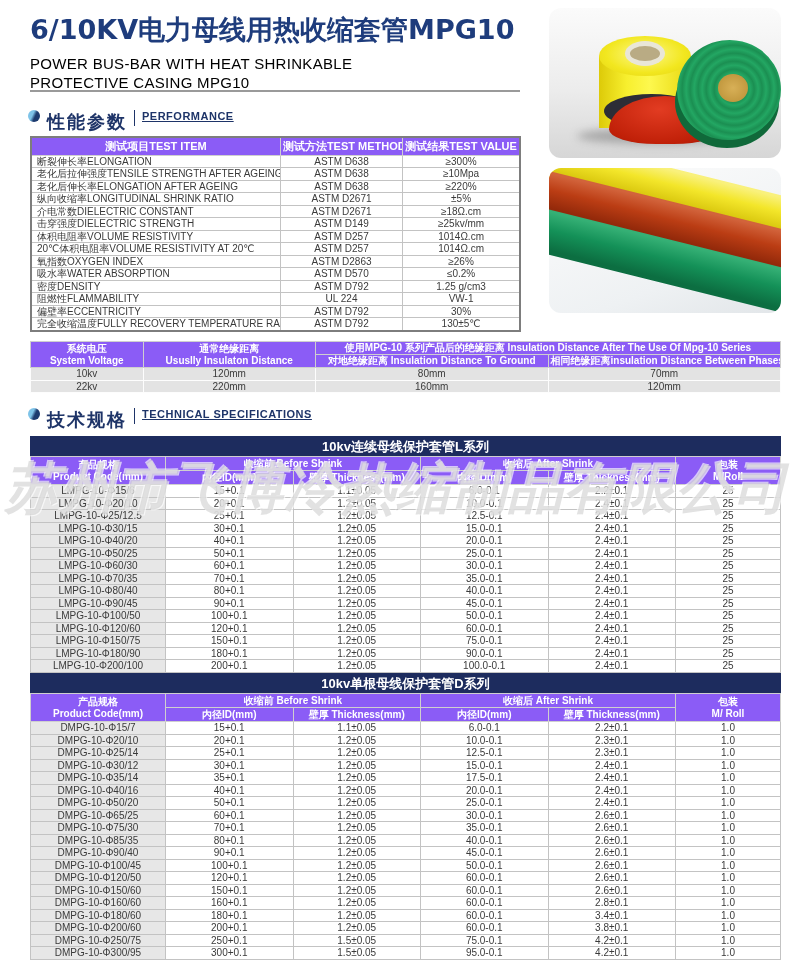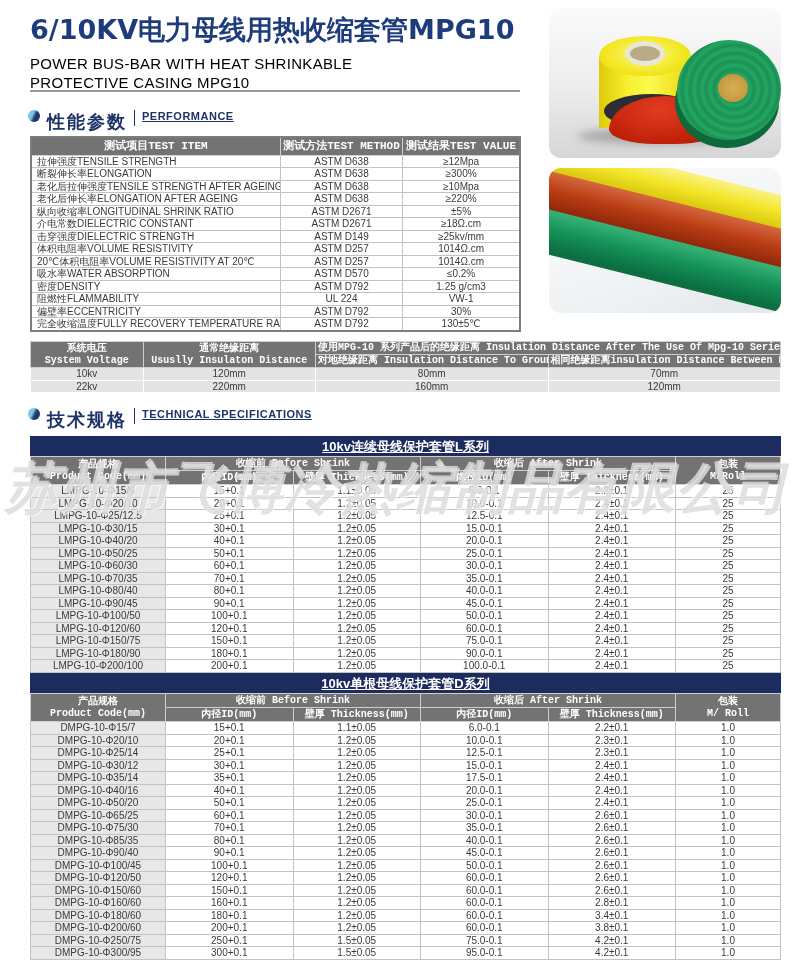--- a/index.html
+++ b/index.html
@@ -20,24 +20,24 @@
   .sec .zh { font-size:18px; font-weight:bold; color:#1e3468; letter-spacing:2px; }
   .sec .bar { width:1px; height:16px; background:#1e3468; }
   .sec .en { font-size:11px; font-weight:bold; color:#1e3468; letter-spacing:.5px;text-decoration:underline; }
   .sec1 { left:28px; top:110px; }
   .sec2 { left:28px; top:408px; }
 
   
   table { border-collapse:collapse; table-layout:fixed; width:100%; }
   th,td { border:1px solid #c3c3c3; font-size:10px; color:#3a3a3a; text-align:center;
           padding:0 2px; line-height:1.15; overflow:hidden; white-space:nowrap; }
-  thead th { background:#737373; color:#ffffff; font-weight:bold; border-color:#cfcfcf;font-family:Liberation Mono, monospace; }
+  thead th { background:#8b5cf6; color:#ffffff; font-weight:bold; border-color:#cfcfcf; }
   .pre { white-space:pre-line; }
   .table-title { background:#1d2c5e; color:#fff; font-size:13px; font-weight:bold;
-                 text-align:center; height:20px; line-height:20px; border:1px solid #1d2c5e;text-decoration:underline; }
+                 text-align:center; height:20px; line-height:20px; border:1px solid #1d2c5e; }
 
   
   .perf { position:absolute; left:30px; top:136px; width:491px; }
   .perf table { border:2px solid #7d7d7d; }
   .perf thead th { height:18px; font-size:11px; }
   .perf td { height:11px; }
   .perf td:first-child { text-align:left; padding-left:5px; }
   .perf col.c1{width:51%;} .perf col.c2{width:25%;} .perf col.c3{width:24%;}
 
   
@@ -146,25 +146,20 @@
         </colgroup>
       <thead>
         <tr>
           <th>测试项目TEST ITEM</th>
           <th>测试方法TEST METHOD</th>
           <th>测试结果TEST VALUE</th>
         </tr>
       </thead>
       <tbody>
           <tr>
-            <td>拉伸强度TENSILE STRENGTH</td>
-            <td>ASTM D638</td>
-            <td>≥12Mpa</td>
-          </tr>
-          <tr>
             <td>断裂伸长率ELONGATION</td>
             <td>ASTM D638</td>
             <td>≥300%</td>
           </tr>
           <tr>
             <td>老化后拉伸强度TENSILE STRENGTH AFTER AGEING</td>
             <td>ASTM D638</td>
             <td>≥10Mpa</td>
           </tr>
           <tr>
@@ -189,20 +184,25 @@
           </tr>
           <tr>
             <td>体积电阻率VOLUME RESISTIVITY</td>
             <td>ASTM D257</td>
             <td>1014Ω.cm</td>
           </tr>
           <tr>
             <td>20℃体积电阻率VOLUME RESISTIVITY AT 20℃</td>
             <td>ASTM D257</td>
             <td>1014Ω.cm</td>
+          </tr>
+          <tr>
+            <td>氧指数OXYGEN INDEX</td>
+            <td>ASTM D2863</td>
+            <td>≥26%</td>
           </tr>
           <tr>
             <td>吸水率WATER ABSORPTION</td>
             <td>ASTM D570</td>
             <td>≤0.2%</td>
           </tr>
           <tr>
             <td>密度DENSITY</td>
             <td>ASTM D792</td>
             <td>1.25 g/cm3</td>

